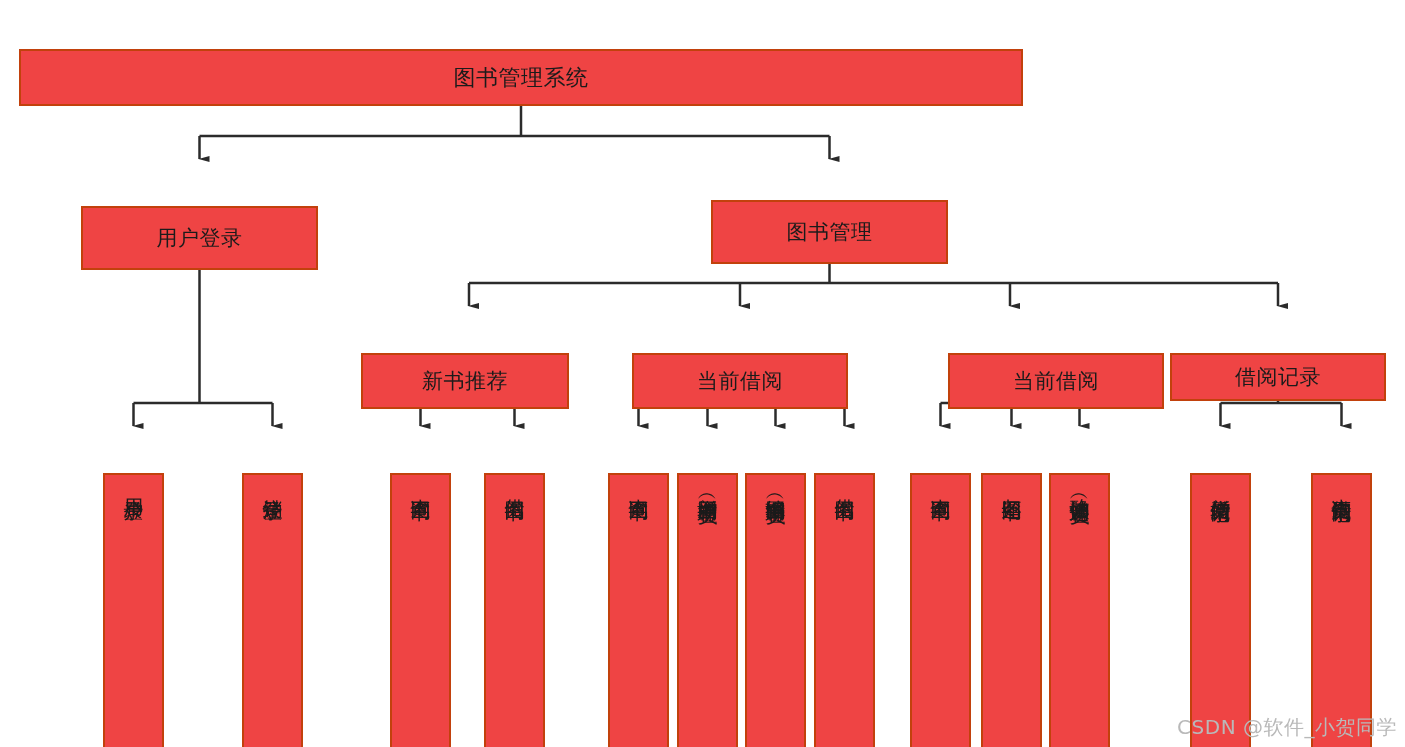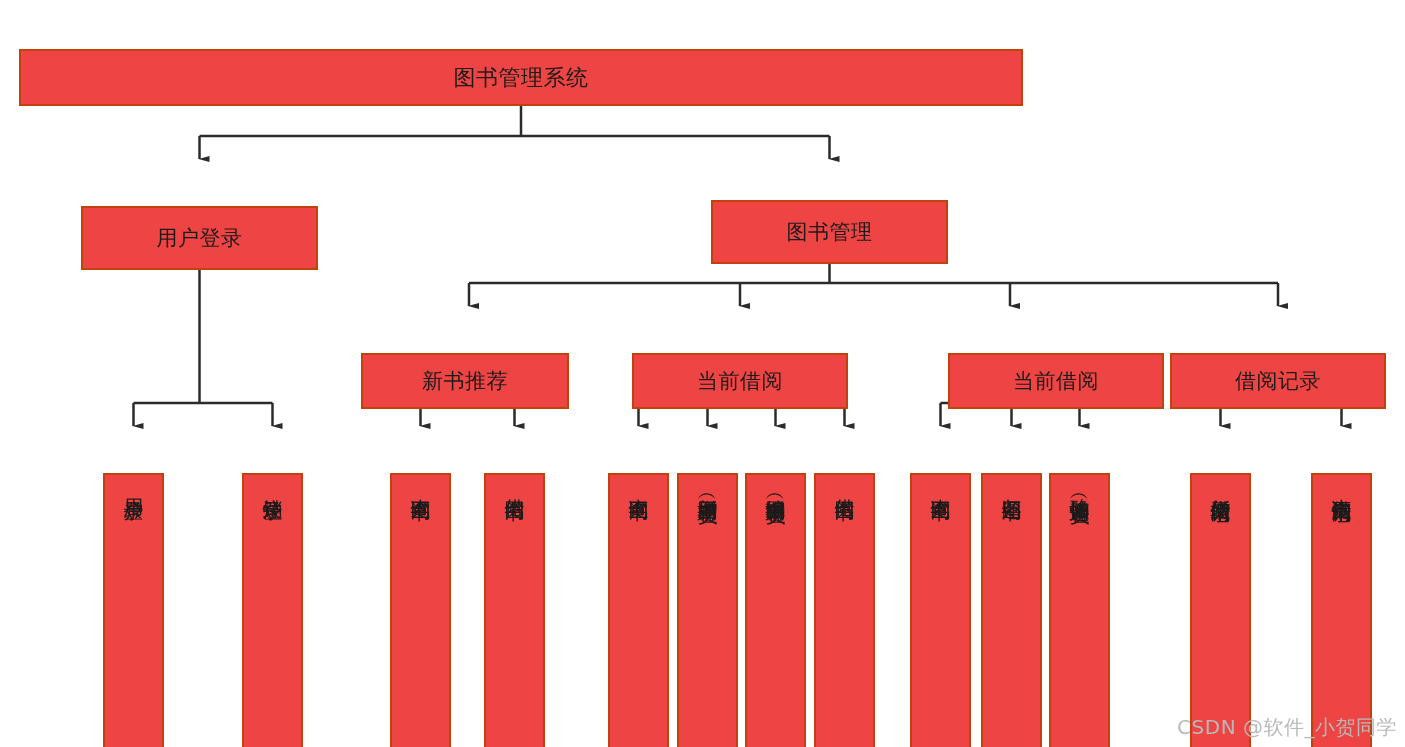--- a/index.html
+++ b/index.html
@@ -131,21 +131,21 @@
       </div>
       <div class="node" style="left: 361px; top: 317px; width: 208px; height: 56px;">
         <span class="label">新书推荐</span>
       </div>
       <div class="node" style="left: 632px; top: 317px; width: 216px; height: 56px;">
         <span class="label">当前借阅</span>
       </div>
       <div class="node" style="left: 948px; top: 317px; width: 216px; height: 56px;">
         <span class="label">当前借阅</span>
       </div>
-      <div class="node" style="left: 1170px; top: 317px; width: 216px; height: 56px;">
+      <div class="node" style="left: 1170px; top: 317px; width: 216px; height: 48px;">
         <span class="label">借阅记录</span>
       </div>
       <div class="node vertical" style="left: 103px; top: 437px; width: 61px; height: 296px;">
         <span class="label">用户登录</span>
       </div>
       <div class="node vertical" style="left: 242px; top: 437px; width: 61px; height: 296px;">
         <span class="label">注销登录</span>
       </div>
       <div class="node vertical" style="left: 390px; top: 437px; width: 61px; height: 296px;">
         <span class="label">查询图书</span>

